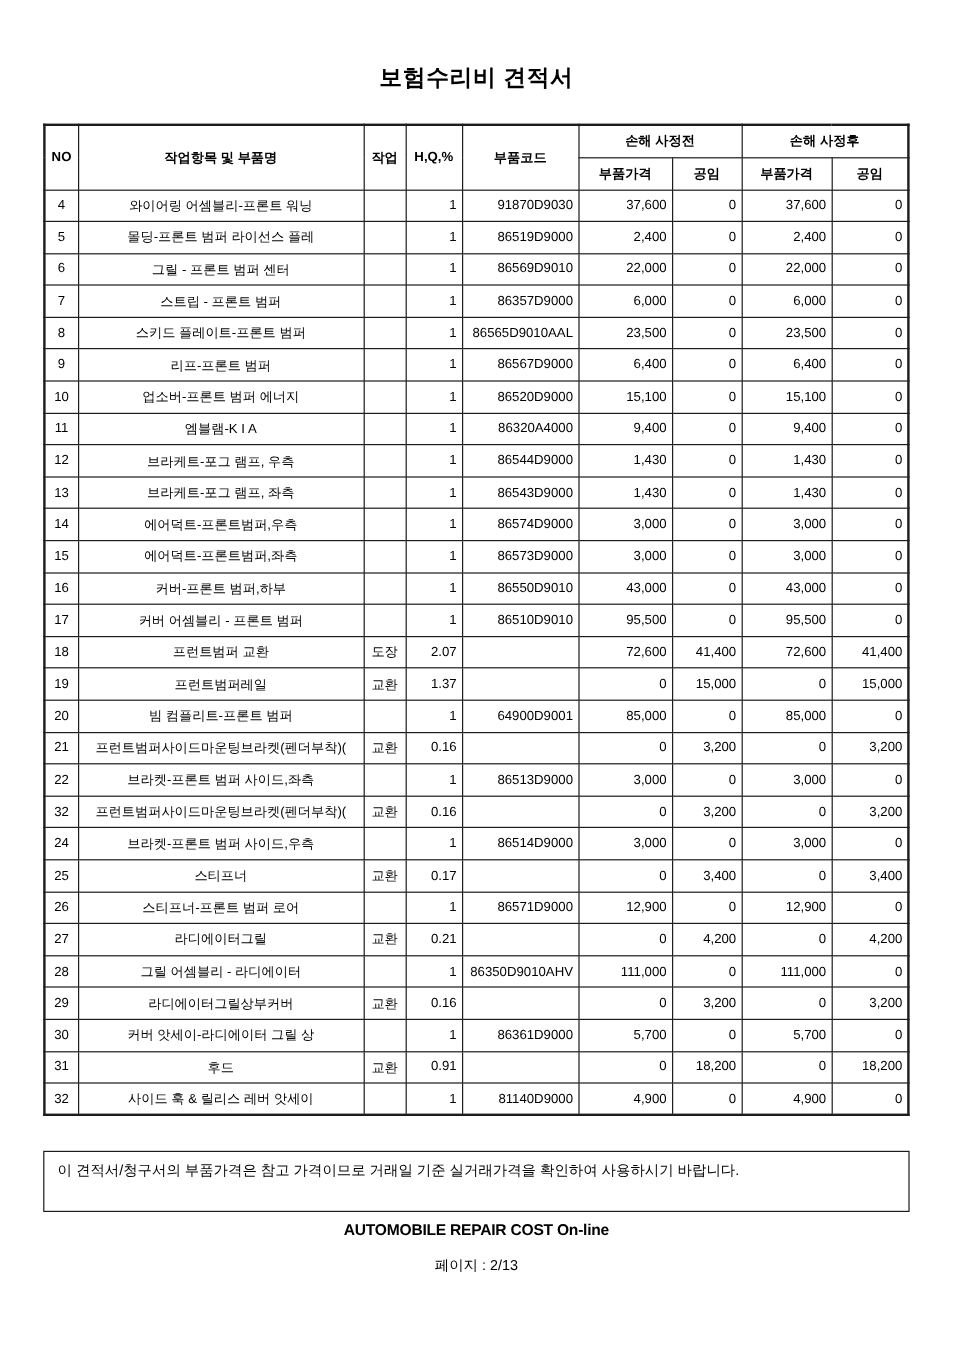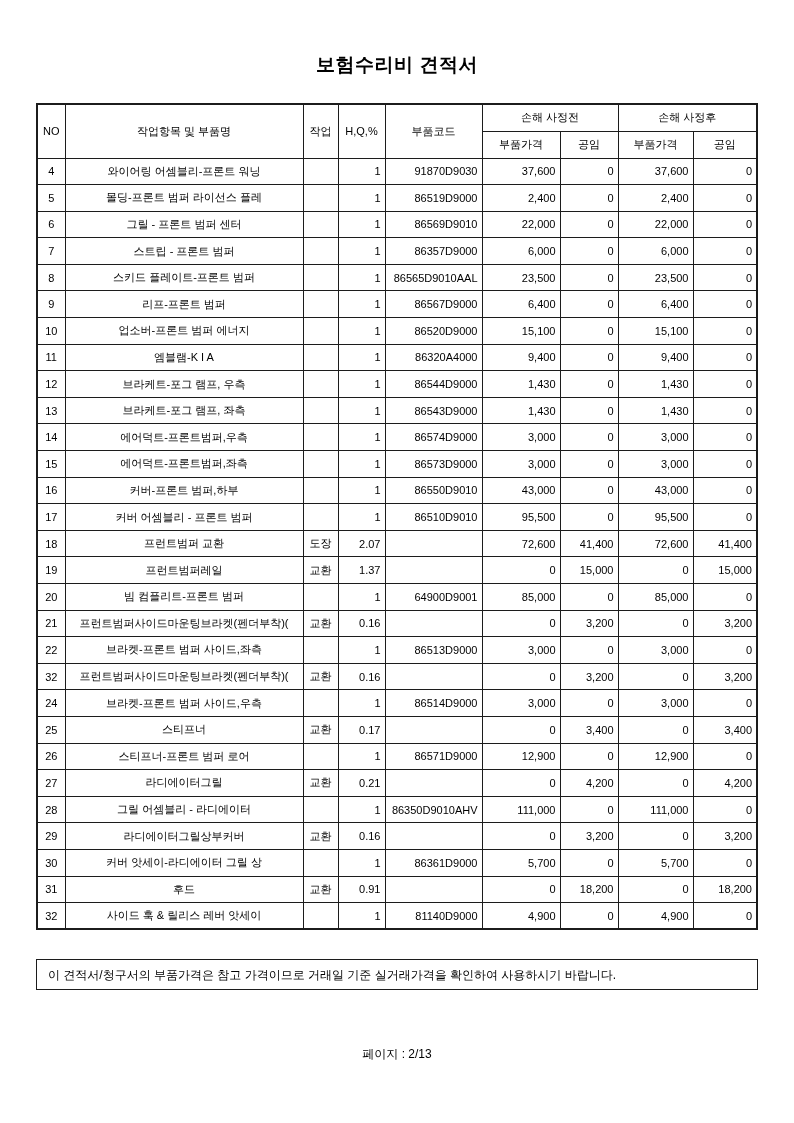--- a/index.html
+++ b/index.html
@@ -37,37 +37,37 @@
     border: 2px solid #1c1c1c;
   }
   .estimate th, .estimate td {
     border: 1px solid #1c1c1c;
     padding: 0 4px;
     overflow: hidden;
     white-space: nowrap;
     vertical-align: middle;
   }
   .estimate thead th {
-    font-weight: normal;
+    font-weight: bold;
     text-align: center;
     height: 27px;
   }
   .estimate tbody td { height: 26.6px; }
   .c-no   { text-align: center; }
   .c-name { text-align: center; padding-left: 15px; }
   .c-work { text-align: center; margin-left: 10px; }
   .c-hq   { text-align: right; padding-right: 3px; }
   .c-code { text-align: right; padding-left: 4px; }
   .c-num  { text-align: right; padding-right: 5px; }
   .notice-box {
     position: absolute;
     left: 36px;
     top: 959px;
     width: 722px;
-    height: 31px;
+    height: 51px;
     border: 1px solid #1c1c1c;
     padding: 7px 11px;
     font-size: 12px;
     line-height: 1.35;
   }
   .brand-line {
     position: absolute;
     top: 1017px;
     left: 0;
     width: 100%;
@@ -449,18 +449,19 @@
       <td class="c-num">4,900</td>
       <td class="c-num">0</td>
     </tr>
       </tbody>
   </table>
 
   <div class="notice-box">
     <span>이 견적서/청구서의 부품가격은 참고 가격이므로 거래일 기준 실거래가격을 확인하여 사용하시기 바랍니다.</span>
   </div>
 
+  <div class="brand-line">AUTOMOBILE REPAIR COST On-line</div>
 
   <div class="page-number">페이지 : 2/13</div>
 
   <div class="timestamp">2024-05-08  10:40:09 R71409</div>
 
 </div>
 
 </body></html>

